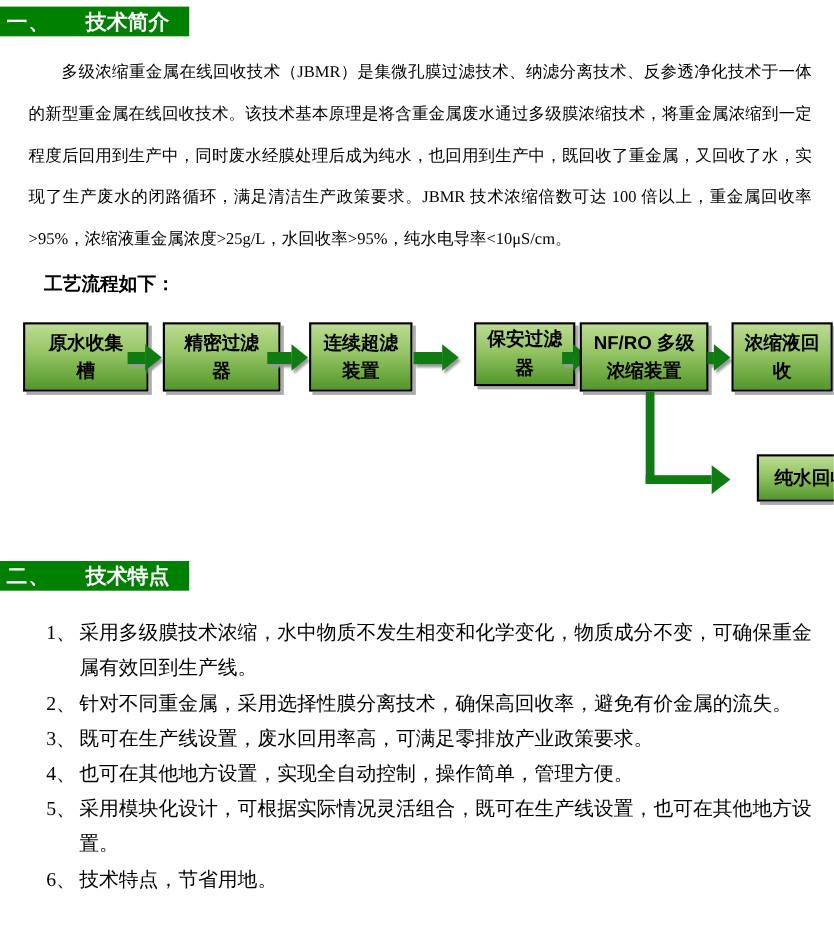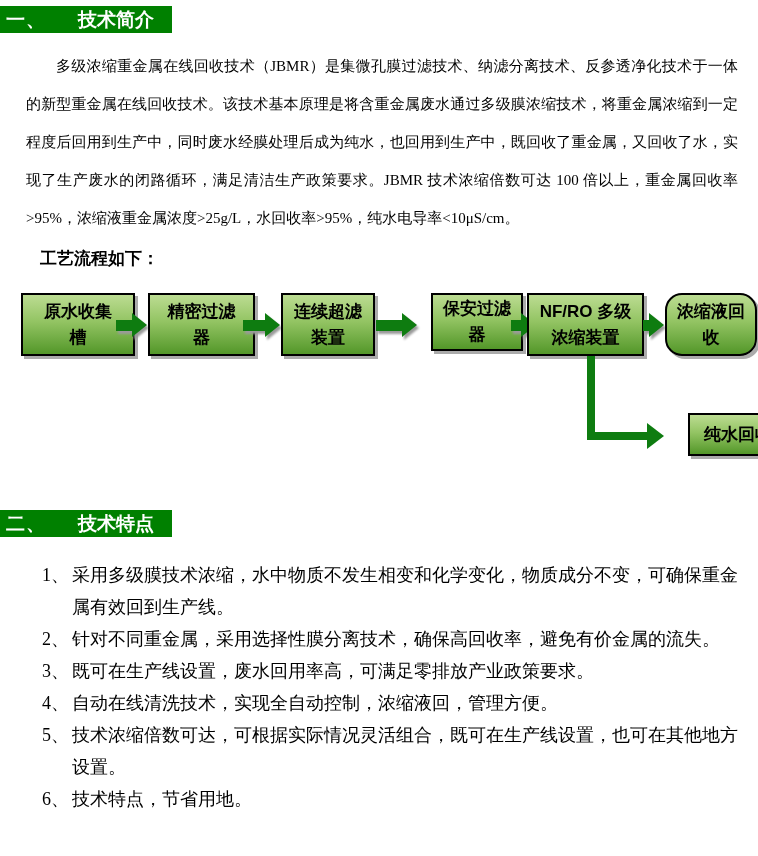--- a/index.html
+++ b/index.html
@@ -41,21 +41,21 @@
     display:flex;align-items:center;justify-content:center;
     text-align:center;font-weight:bold;font-size:17px;line-height:26px;
     font-family:"Liberation Sans","DejaVu Sans",sans-serif;
     white-space:pre-line;
   }
   .b1{left:21px;top:23px;width:114px;height:63px;}
   .b2{left:148px;top:23px;width:107px;height:63px;}
   .b3{left:281px;top:23px;width:94px;height:63px;}
   .b4{left:431px;top:23px;width:92px;height:58px;}
   .b5{left:527px;top:23px;width:117px;height:63px;}
-  .b6{left:665px;top:23px;width:92px;height:63px;border-radius:17px;}
+  .b6{left:665px;top:23px;width:92px;height:63px;}
   .b7{left:688px;top:143px;width:100px;height:43px;}
   .harrow{
     position:absolute;top:43px;display:flex;align-items:center;
     filter:drop-shadow(2px 3px 1px #9a9a9a);
   }
   .harrow .abody{height:11px;background:#0e7c10;}
   .harrow .ahead{
     width:0;height:0;
     border-top:12px solid transparent;border-bottom:12px solid transparent;
     border-left:15px solid #0e7c10;
@@ -142,23 +142,23 @@
   <div class="item">
     <span class="n">2、</span>
     <span class="t">针对不同重金属，采用选择性膜分离技术，确保高回收率，避免有价金属的流失。</span>
   </div>
   <div class="item">
     <span class="n">3、</span>
     <span class="t">既可在生产线设置，废水回用率高，可满足零排放产业政策要求。</span>
   </div>
   <div class="item">
     <span class="n">4、</span>
-    <span class="t">自动在线清洗技术，实现全自动控制，浓缩液回，管理方便。</span>
+    <span class="t">也可在其他地方设置，实现全自动控制，操作简单，管理方便。</span>
   </div>
   <div class="item">
     <span class="n">5、</span>
-    <span class="t">技术浓缩倍数可达，可根据实际情况灵活组合，既可在生产线设置，也可在其他地方设置。</span>
+    <span class="t">采用模块化设计，可根据实际情况灵活组合，既可在生产线设置，也可在其他地方设置。</span>
   </div>
   <div class="item">
     <span class="n">6、</span>
     <span class="t">技术特点，节省用地。</span>
   </div>
 </div>
 
 </body></html>

